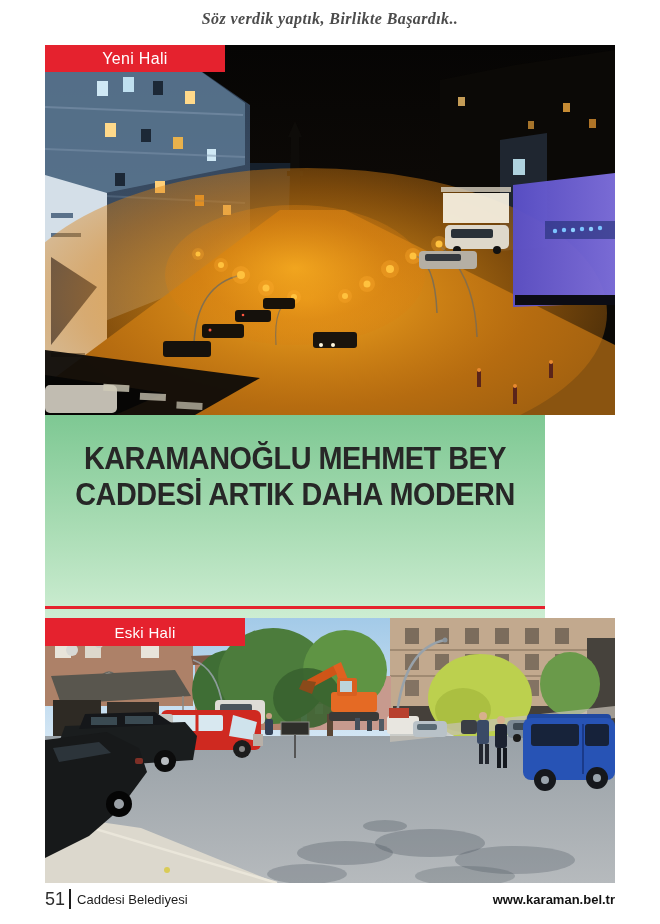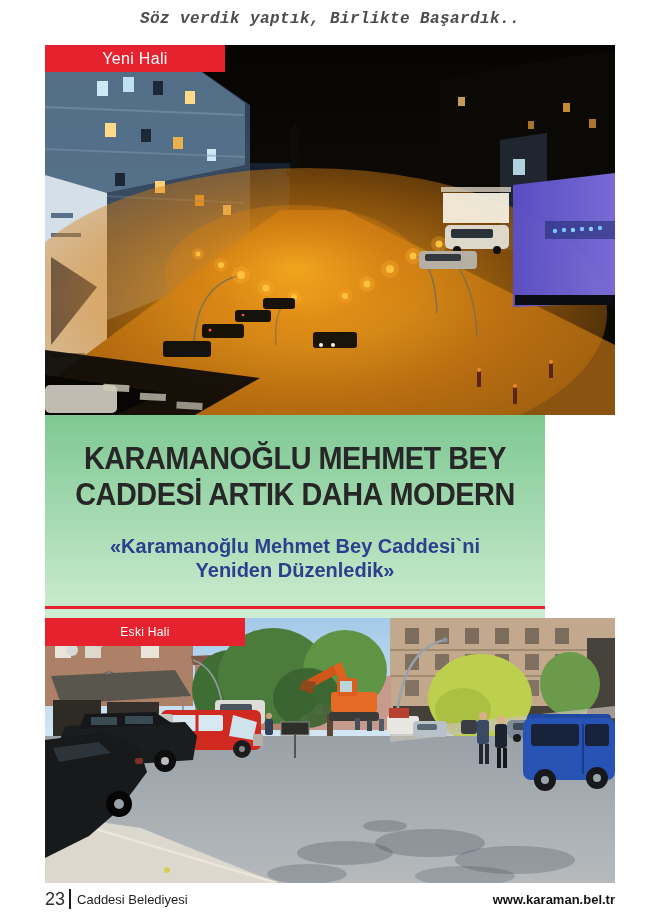--- a/index.html
+++ b/index.html
@@ -1,36 +1,36 @@
 <!DOCTYPE html>
 <html><head>
 <meta charset="utf-8">
 <style>
   * { margin:0; padding:0; box-sizing:border-box; }
   body { background:#fff; font-family:"Liberation Sans", sans-serif; }
   .page { position:relative; width:660px; height:924px; background:#ffffff; overflow:hidden; margin:0 auto; }
 
   .slogan {
     position:absolute; top:10px; left:0; right:0; text-align:center;
-    font-family:Liberation Mono, monospace; font-style:italic; font-weight:bold;
+    font-family:Liberation Serif, serif; font-style:italic; font-weight:bold;
     font-size:16px; color:#4c4c4c; letter-spacing:.4px;
   }
 
   .photo { position:absolute; left:45px; width:570px; overflow:hidden; background:#111; }
   .photo-new { top:45px; height:370px; }
   .photo-old { top:618px; height:265px; }
   .photo svg { display:block; width:100%; height:100%; }
 
   .photo-label {
     position:absolute; top:0; left:0; background:#e5222e; color:#ffffff;
     display:flex; align-items:center; justify-content:center;
     font-size:16px; letter-spacing:.3px;
   }
   .label-new { width:180px; height:27px; }
-  .label-old { width:200px; height:28px; font-size:12px; }
+  .label-old { width:200px; height:28px; font-size:15px; }
 
   .band {
     position:absolute; left:45px; top:415px; width:500px; height:203px;
     background:linear-gradient(180deg,#7ec893 0%, #a9dcb4 55%, #cdedd2 100%);
   }
   .headline {
     margin-top:26px; text-align:center; font-weight:bold;
     font-size:31px; line-height:36px; color:#272727;
     transform:scaleX(.93); letter-spacing:-.5px;
   }
@@ -217,24 +217,20 @@
       </g>
     </svg>
     <div class="photo-label label-new">Yeni Hali</div>
   </div>
 
   <div class="band">
     <div class="headline">
       <span>KARAMANOĞLU MEHMET BEY</span><br>
       <span>CADDESİ ARTIK DAHA MODERN</span>
     </div>
-    <div class="subhead">
-      <span>«Karamanoğlu Mehmet Bey Caddesi`ni</span><br>
-      <span>Yeniden Düzenledik»</span>
-    </div>
     <div class="band-redline"></div>
   </div>
 
   <div class="photo photo-old">
     <svg viewBox="0 0 570 265" preserveAspectRatio="none">
       <defs>
         <linearGradient id="dsky" x1="0" y1="0" x2="0" y2="1">
           <stop offset="0" stop-color="#a3cae8"></stop>
             <stop offset="1" stop-color="#d3e6f4"></stop>
         </linearGradient>
@@ -424,20 +420,20 @@
         <circle cx="74" cy="186" r="13" fill="#050505"></circle>
           <circle cx="74" cy="186" r="5" fill="#9aa0a6"></circle>
         <rect x="90" y="140" width="8" height="6" rx="2" fill="#8a3228" opacity="0.9"></rect>
       </g>
     </svg>
     <div class="photo-label label-old">Eski Hali</div>
   </div>
 
   <div class="footer">
     <div class="footer-left">
-      <span class="page-number">23</span>
+      <span class="page-number">51</span>
       <span class="footer-divider"></span>
       <span class="publisher">Caddesi Belediyesi</span>
     </div>
     <span class="website">www.karaman.bel.tr</span>
   </div>
 
 </div>
 
 </body></html>

